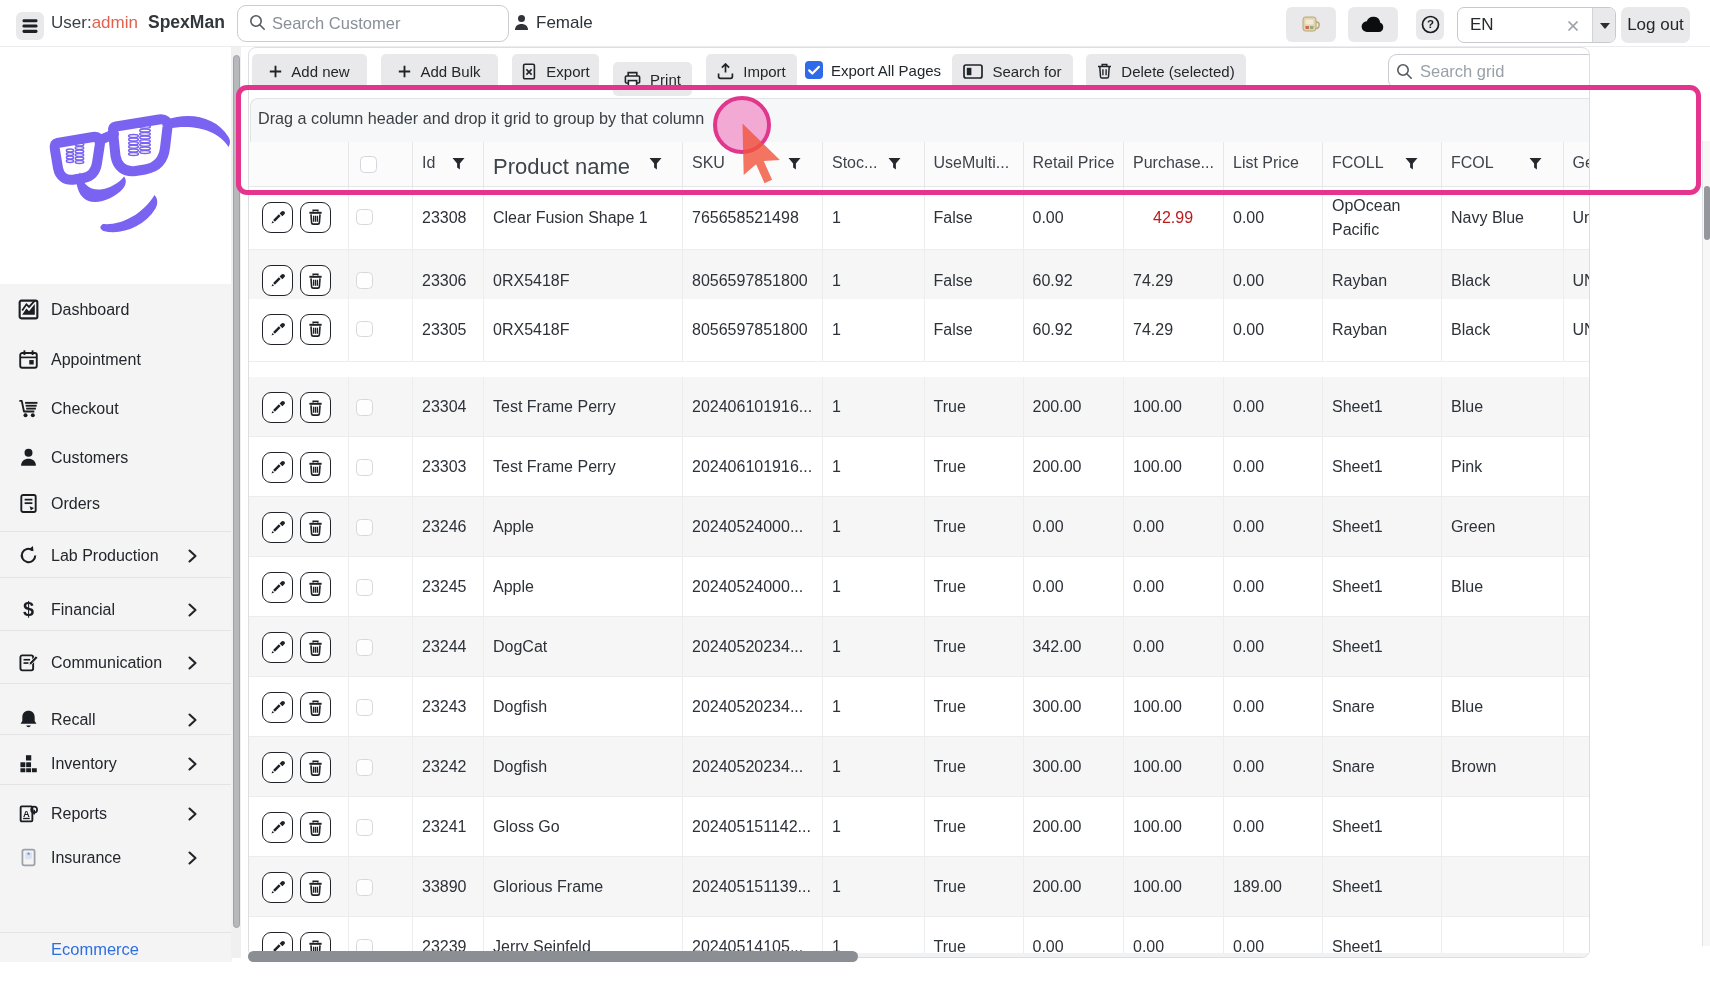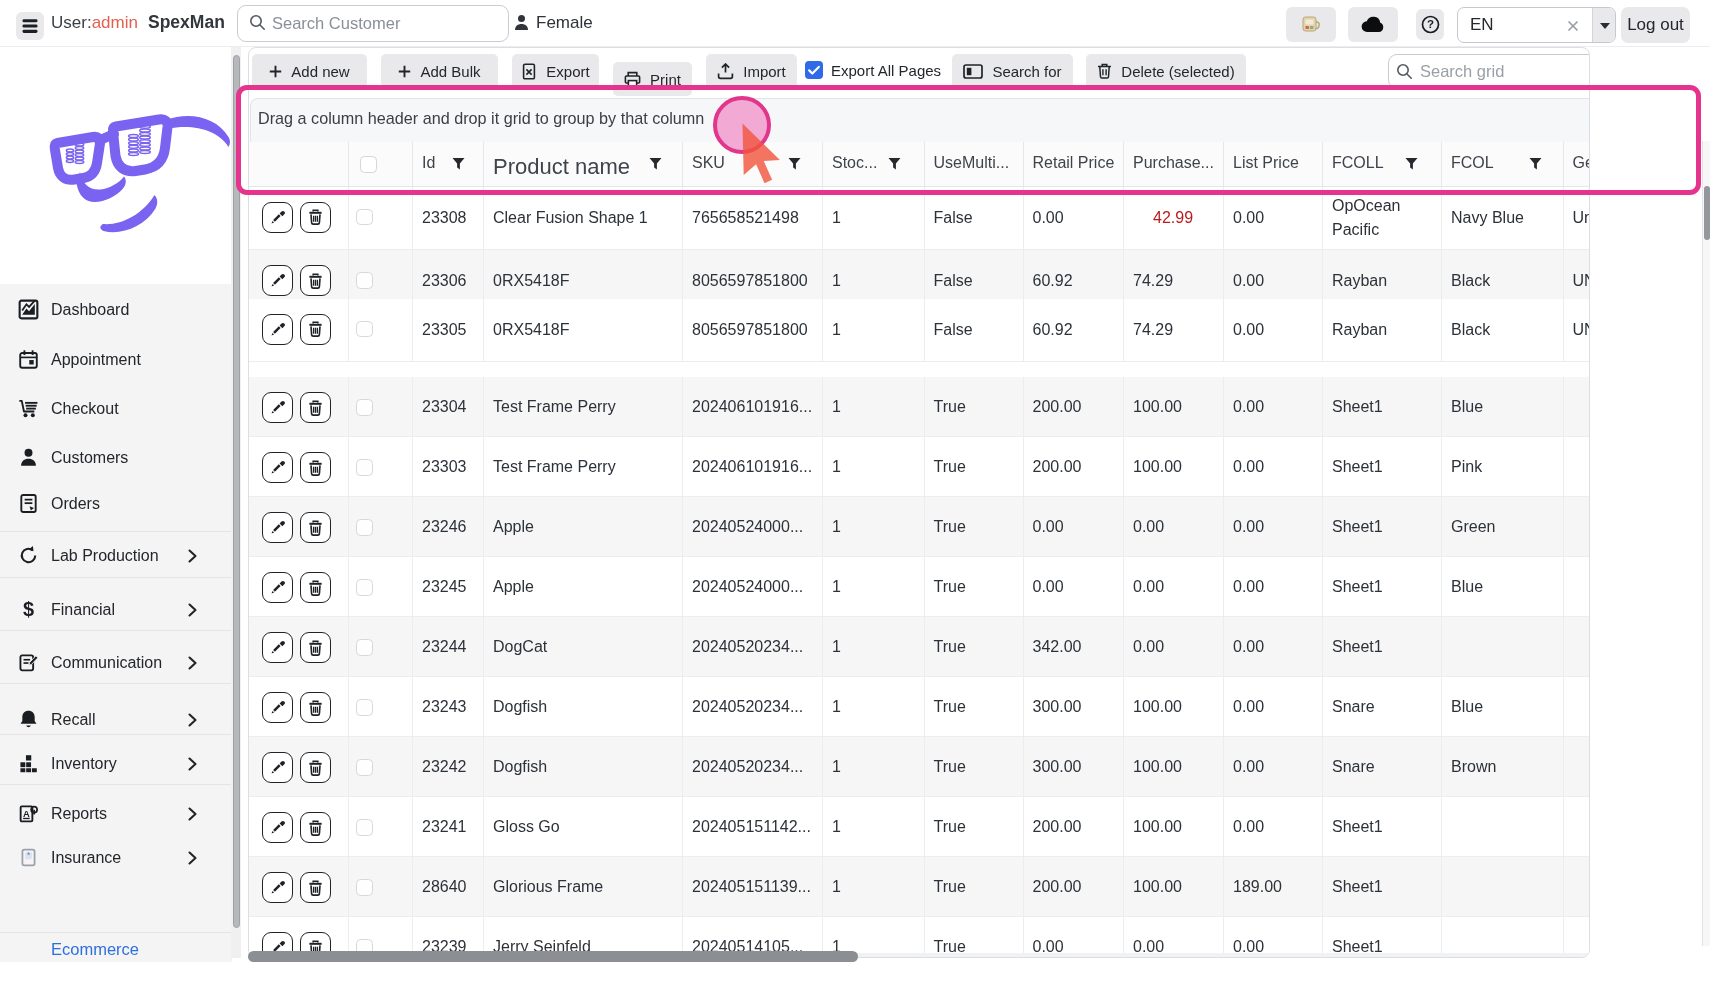--- a/index.html
+++ b/index.html
@@ -818,21 +818,21 @@
           </div>
           <div class="abs" style="left:51px;top:15px;width:31px;height:31px;border:1.4px solid #202327;border-radius:9px;background:#fff;display:flex;align-items:center;justify-content:center;">
             <svg width="15" height="16" viewBox="0 0 15 16">
               <rect x="1.4" y="2.8" width="12.2" height="2" fill="#1e2125"></rect>
               <path d="M5.2 2.6 V1.2 h4.6 v1.4" fill="none" stroke="#1e2125" stroke-width="1.6"></path>
               <path d="M3 5.4 l0.6 8.2 a1.6 1.6 0 0 0 1.6 1.5 h4.6 a1.6 1.6 0 0 0 1.6-1.5 l0.6-8.2" fill="none" stroke="#1e2125" stroke-width="1.6"></path>
               <path d="M5.6 6.8 v6 M7.5 6.8 v6 M9.4 6.8 v6" stroke="#1e2125" stroke-width="1.3"></path>
             </svg>
           </div>
           <div class="abs" style="left:107px;top:22px;width:16.5px;height:16.5px;border:1.5px solid #d6d9dc;border-radius:4.5px;background:#fefefe;"></div>
-          <div class="abs" style="left:173.0px;top:50%;transform:translateY(-50%);font-size:16px;color:#2d3238;line-height:24px;">28640</div>
+          <div class="abs" style="left:173.0px;top:50%;transform:translateY(-50%);font-size:16px;color:#2d3238;line-height:24px;">33890</div>
           <div class="abs" style="left:244.0px;top:50%;transform:translateY(-50%);font-size:16px;color:#2d3238;line-height:24px;">Glorious Frame</div>
           <div class="abs" style="left:443.0px;top:50%;transform:translateY(-50%);font-size:16px;color:#2d3238;line-height:24px;">202405151139...</div>
           <div class="abs" style="left:583.0px;top:50%;transform:translateY(-50%);font-size:16px;color:#2d3238;line-height:24px;">1</div>
           <div class="abs" style="left:684.5px;top:50%;transform:translateY(-50%);font-size:16px;color:#2d3238;line-height:24px;">True</div>
           <div class="abs" style="left:783.5px;top:50%;transform:translateY(-50%);font-size:16px;color:#2d3238;line-height:24px;">200.00</div>
           <div class="abs" style="left:884.0px;top:50%;transform:translateY(-50%);font-size:16px;color:#2d3238;line-height:24px;">100.00</div>
           <div class="abs" style="left:984.0px;top:50%;transform:translateY(-50%);font-size:16px;color:#2d3238;line-height:24px;">189.00</div>
           <div class="abs" style="left:1083.0px;top:50%;transform:translateY(-50%);font-size:16px;color:#2d3238;line-height:24px;">Sheet1</div>
         </div>
         <div class="abs" style="left:0;top:730.5px;width:1453px;height:60px;background:#fff;border-bottom:1px solid #ebedee;">

